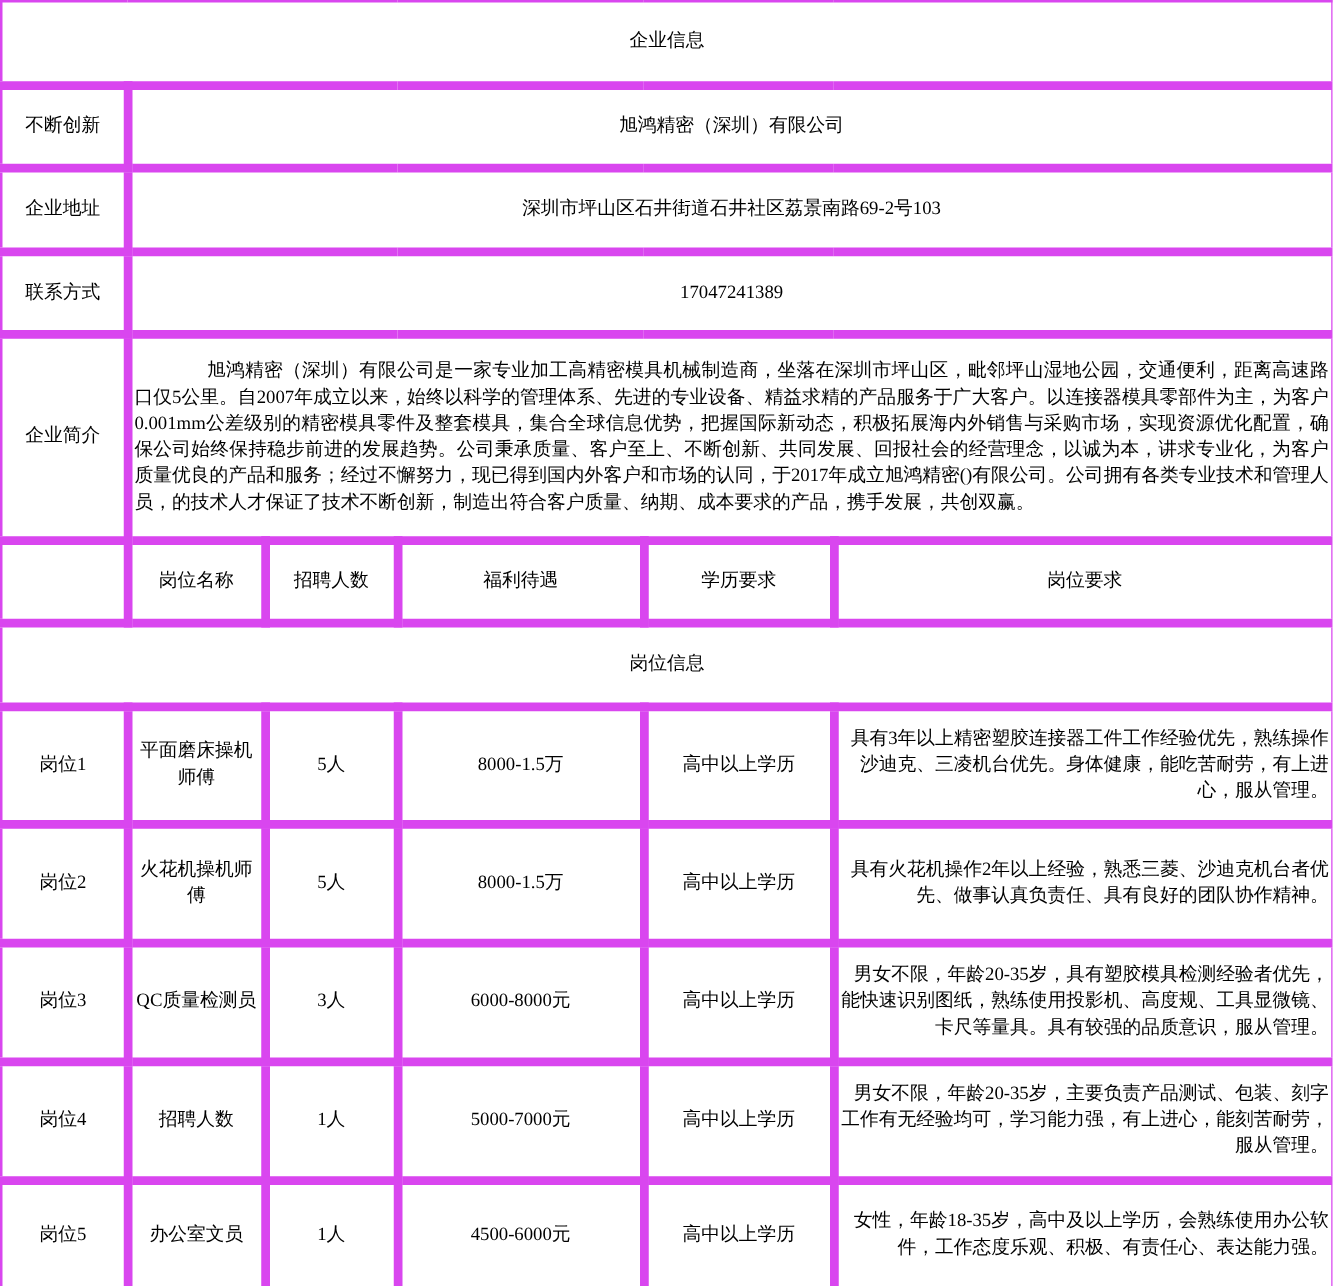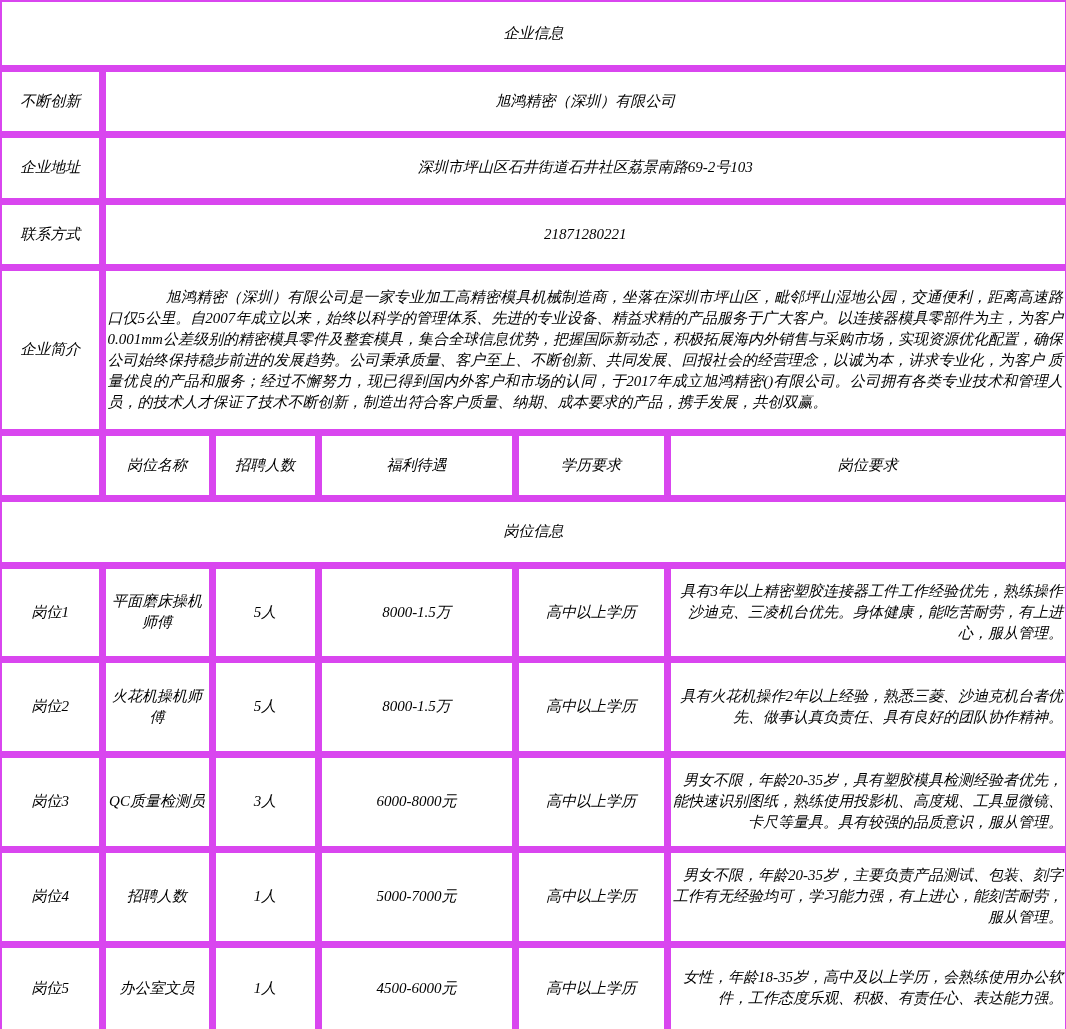--- a/index.html
+++ b/index.html
@@ -26,21 +26,20 @@
     margin: 0;
   }
   table.info-table td {
     border: 7px solid #d946ef;
     font-size: 15px;
     line-height: 21px;
     padding: 1px 2px;
     overflow: hidden;
     box-sizing: border-box;
     background: #ffffff;
-    font-style: italic;
   }
   
   table.info-table tr td:first-child   { border-left-width: 2px; }
   table.info-table tr td:last-child    { border-right-width: 2px; }
   table.info-table tr:first-child td   { border-top-width: 2px; }
   table.info-table tr:last-child td    { border-bottom-width: 2px; }
 
   td.center {
     text-align: center;
     vertical-align: middle;
@@ -84,21 +83,21 @@
       <td class="center" colspan="5">旭鸿精密（深圳）有限公司</td>
     </tr>
 
     <tr style="height:67px">
       <td class="center">企业地址</td>
       <td class="center" colspan="5">深圳市坪山区石井街道石井社区荔景南路69-2号103</td>
     </tr>
 
     <tr style="height:66px">
       <td class="center">联系方式</td>
-      <td class="center" colspan="5">21871280221</td>
+      <td class="center" colspan="5">17047241389</td>
     </tr>
 
     <tr style="height:165px">
       <td class="center">企业简介</td>
       <td class="intro-cell" colspan="5">
         <p class="intro-text">旭鸿精密（深圳）有限公司是一家专业加工高精密模具机械制造商，坐落在深圳市坪山区，毗邻坪山湿地公园，交通便利，距离高速路口仅5公里。自2007年成立以来，始终以科学的管理体系、先进的专业设备、精益求精的产品服务于广大客户。以连接器模具零部件为主，为客户 0.001mm公差级别的精密模具零件及整套模具，集合全球信息优势，把握国际新动态，积极拓展海内外销售与采购市场，实现资源优化配置，确保公司始终保持稳步前进的发展趋势。公司秉承质量、客户至上、不断创新、共同发展、回报社会的经营理念，以诚为本，讲求专业化，为客户 质量优良的产品和服务；经过不懈努力，现已得到国内外客户和市场的认同，于2017年成立旭鸿精密()有限公司。公司拥有各类专业技术和管理人员，的技术人才保证了技术不断创新，制造出符合客户质量、纳期、成本要求的产品，携手发展，共创双赢。</p>
       </td>
     </tr>
 
     <tr style="height:66px">

